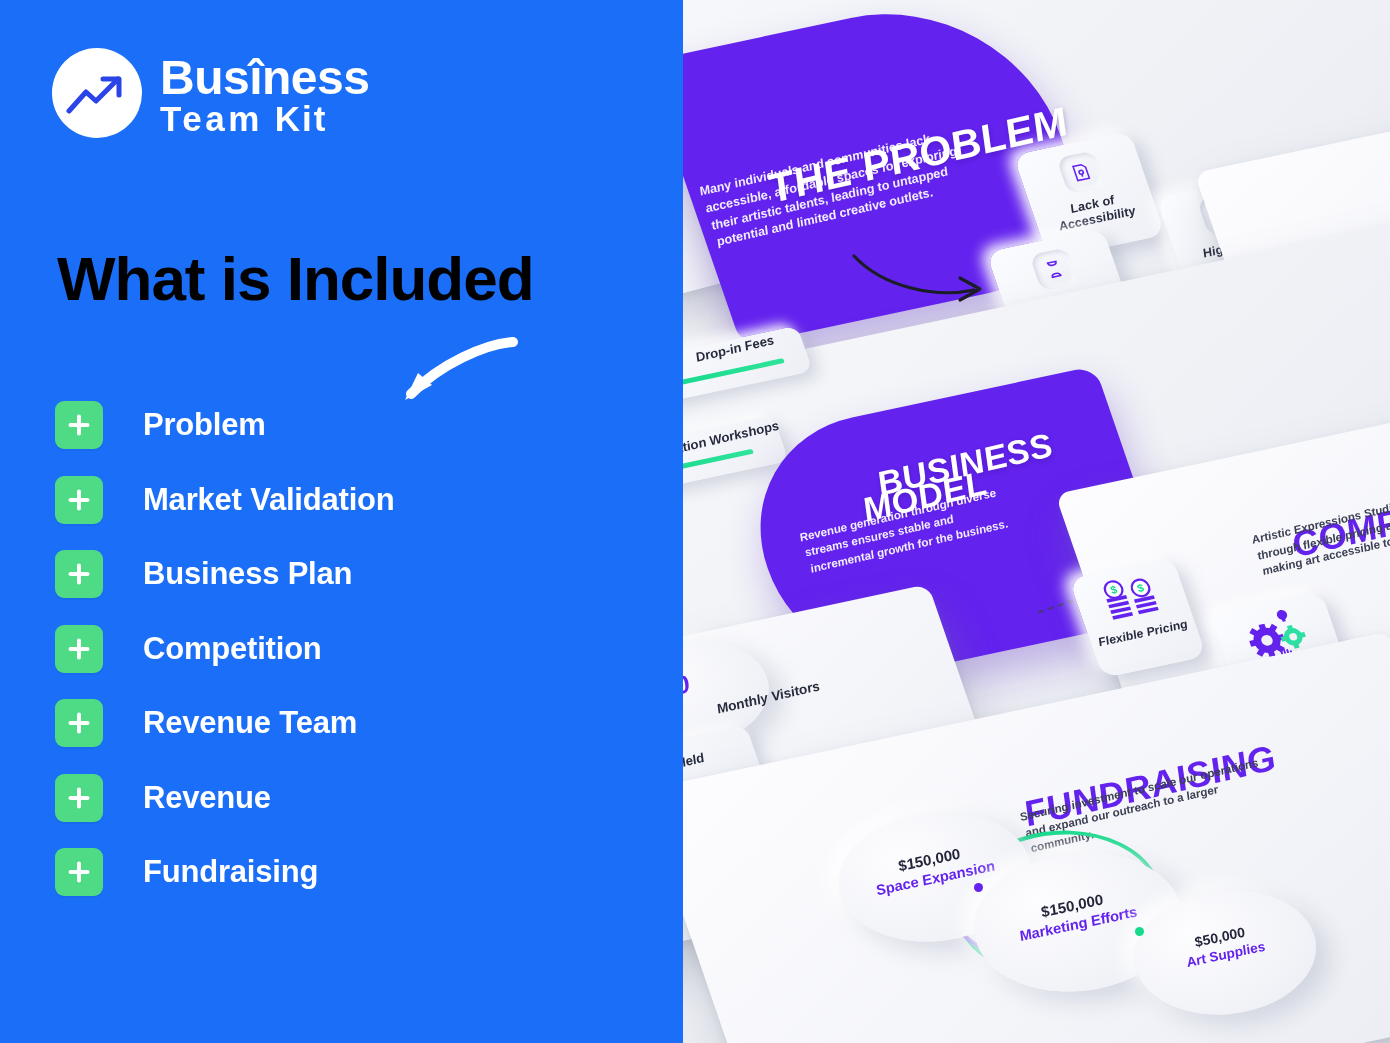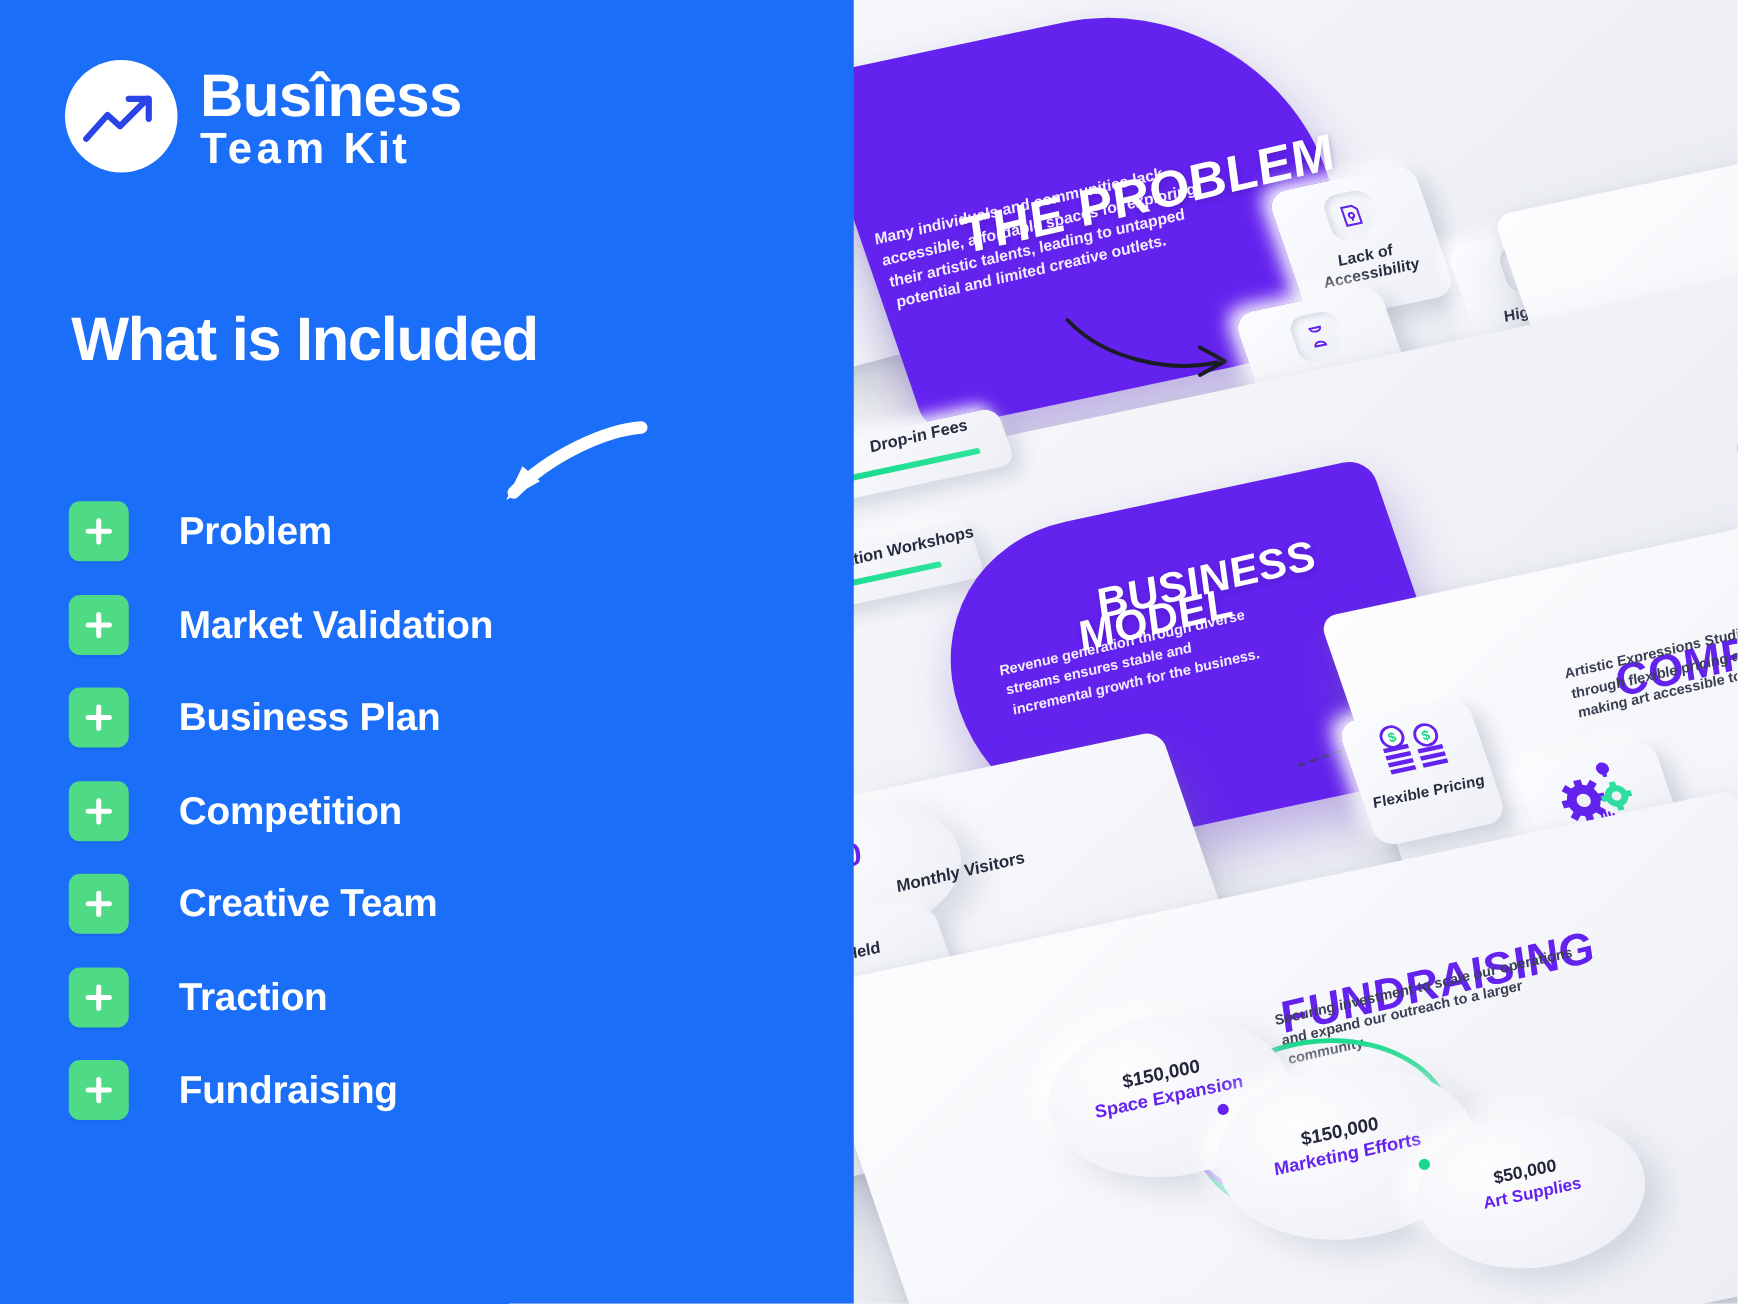--- a/index.html
+++ b/index.html
@@ -138,21 +138,21 @@
     font-size:48px; font-weight:800; color:#fff; line-height:.98; letter-spacing:-.5px;
   }
   .logo-l2 {
     font-size:35px; font-weight:700; color:#fff; line-height:1.05;
     letter-spacing:3.5px; display:flex; gap:12px; align-items:baseline;
   }
   .logo-l2 .kit { font-weight:700; letter-spacing:2px; }
 
   #heading {
     position:absolute; left:57px; top:248px;
-    font-size:49px; font-weight:800; color:#ffffff; letter-spacing:-1px;
+    font-size:62px; font-weight:800; color:#000000; letter-spacing:-1px;
     line-height:1;
   }
 
   #hint-arrow { position:absolute; left:385px; top:330px; }
 
   #checklist { position:absolute; left:55px; top:388px; width:560px; }
   .ci { display:flex; align-items:center; height:74.5px; }
   .ci-box {
     width:48px; height:48px; border-radius:9px;
     background:#4FDB85;
@@ -413,30 +413,30 @@
       </div>
       <div class="ci-label">Competition</div>
     </div>
 
     <div class="ci">
       <div class="ci-box">
         <svg class="ci-plus" width="26" height="26" viewBox="0 0 26 26">
             <path d="M13 4.5v17M4.5 13h17" stroke="#fff" stroke-width="4" stroke-linecap="round"></path>
           </svg>
       </div>
-      <div class="ci-label">Creative Team</div>
-    </div>
-
-    <div class="ci">
-      <div class="ci-box">
-        <svg class="ci-plus" width="26" height="26" viewBox="0 0 26 26">
-            <path d="M13 4.5v17M4.5 13h17" stroke="#fff" stroke-width="4" stroke-linecap="round"></path>
-          </svg>
-      </div>
-      <div class="ci-label">Traction</div>
+      <div class="ci-label">Revenue Team</div>
+    </div>
+
+    <div class="ci">
+      <div class="ci-box">
+        <svg class="ci-plus" width="26" height="26" viewBox="0 0 26 26">
+            <path d="M13 4.5v17M4.5 13h17" stroke="#fff" stroke-width="4" stroke-linecap="round"></path>
+          </svg>
+      </div>
+      <div class="ci-label">Revenue</div>
     </div>
 
     <div class="ci">
       <div class="ci-box">
         <svg class="ci-plus" width="26" height="26" viewBox="0 0 26 26">
             <path d="M13 4.5v17M4.5 13h17" stroke="#fff" stroke-width="4" stroke-linecap="round"></path>
           </svg>
       </div>
       <div class="ci-label">Fundraising</div>
     </div>

